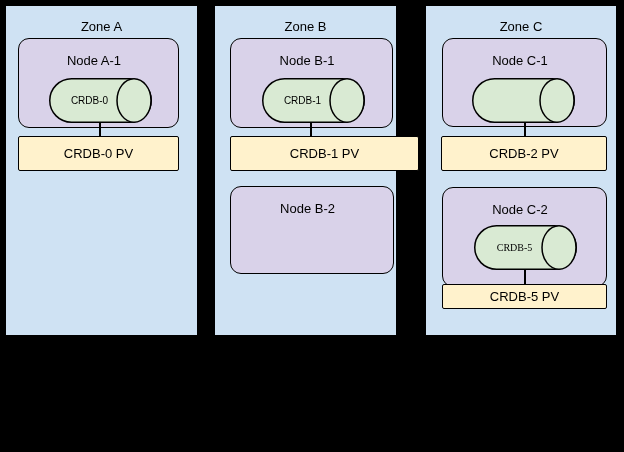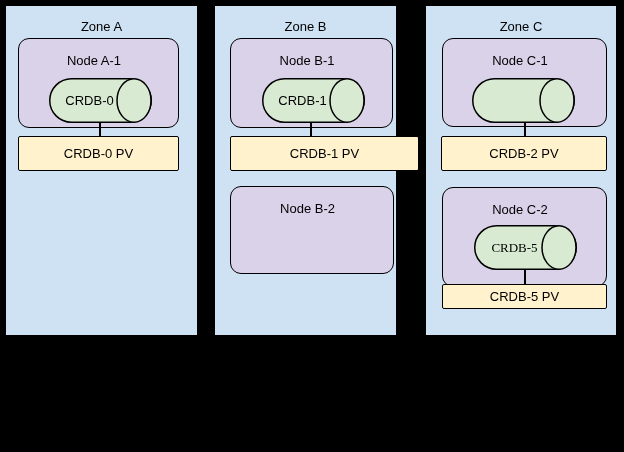--- a/index.html
+++ b/index.html
@@ -61,21 +61,21 @@
   }
   .cyl-label {
     position: absolute;
     left: 0;
     top: 0;
     bottom: 0;
     right: 22px;
     display: flex;
     align-items: center;
     justify-content: center;
-    font-size: 13px;
+    font-size: 10px;
     color: #000;
     text-align: center;
   }
   .pv {
     position: absolute;
     background: var(--pv-fill, #fff2cc);
     border: 1.5px solid var(--stroke, #000);
     border-radius: 2px;
     box-sizing: border-box;
     display: flex;

